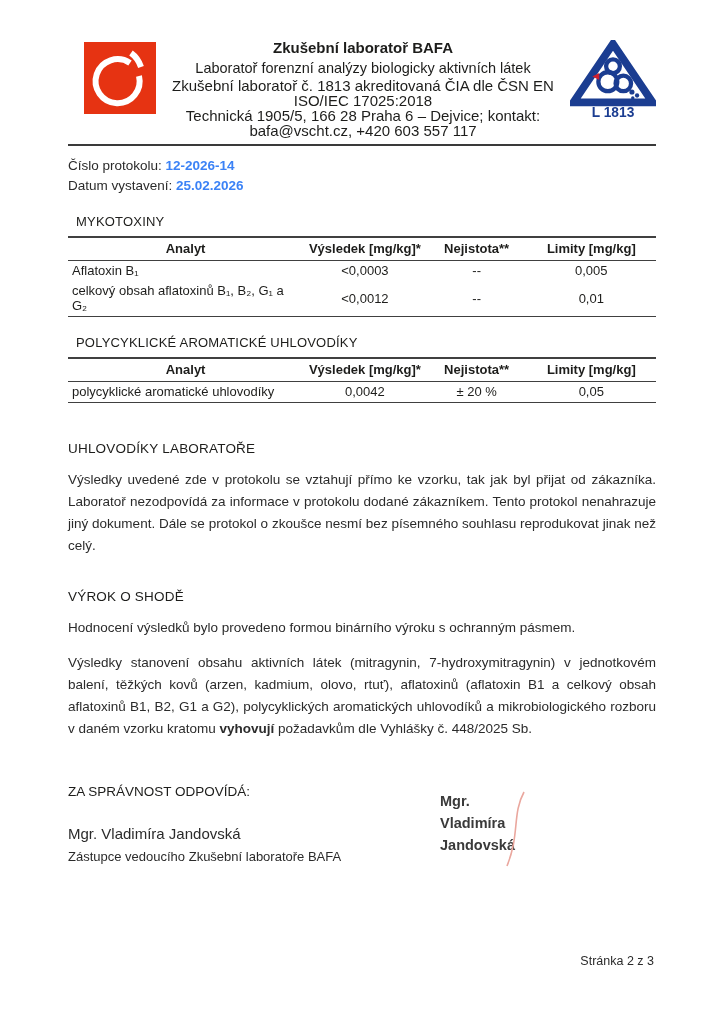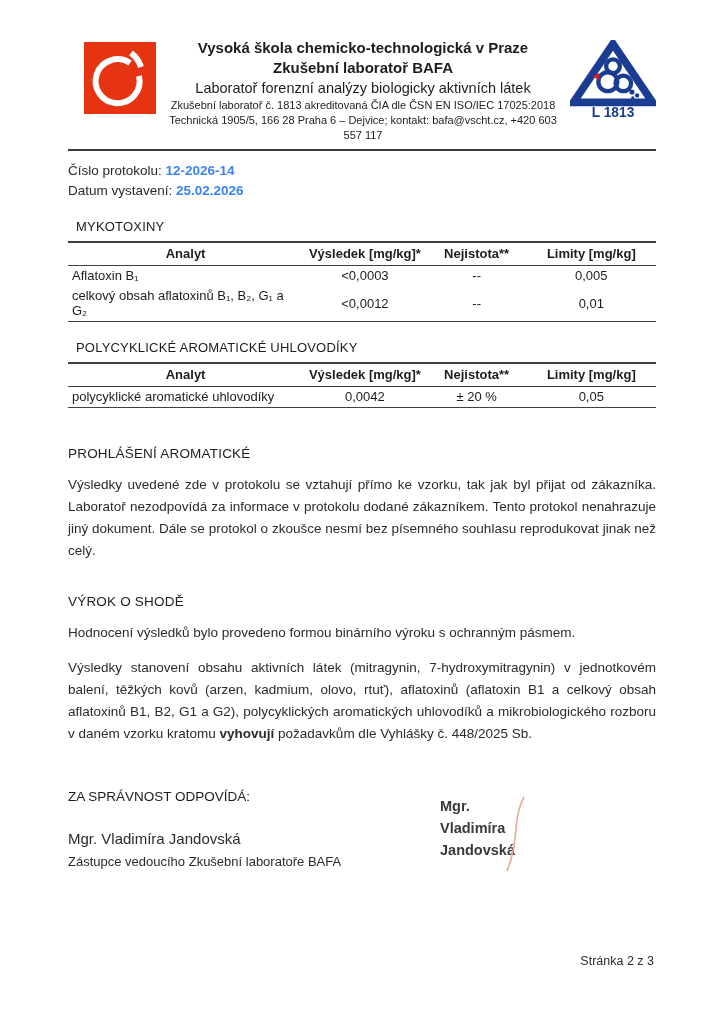--- a/index.html
+++ b/index.html
@@ -17,21 +17,21 @@
     padding: 38px 68px 0 68px;
     overflow: hidden;
   }
 
   
   .header { display: flex; align-items: flex-start; }
   .vscht-logo { width: 72px; height: 72px; flex: 0 0 72px; margin-left: 16px; margin-top: 4px; }
   .header-center { flex: 1; text-align: center; padding: 0 6px; }
   .h-line1, .h-line2 { font-size: 15px; font-weight: bold; line-height: 20px; color: #1d1d1b; }
   .h-line3 { font-size: 14.5px; line-height: 19px; color: #1d1d1b; margin-top: 1px; }
-  .h-line4, .h-line5 { font-size: 11px; line-height: 15px; color: #1d1d1b; }
+  .h-line4, .h-line5 { font-size: 15px; line-height: 15px; color: #1d1d1b; }
   .cia-logo { width: 86px; flex: 0 0 86px; margin-top: 2px; text-align: center; }
   .header-rule { border-bottom: 2px solid #3a3a3a; margin-top: 6px; }
 
   
   .protocol { margin-top: 10px; font-size: 13.5px; line-height: 20px; }
   .protocol b { color: #3b82f6; }
 
   
   .section-title { font-size: 13px; color: #1d1d1b; margin: 18px 0 7px 8px; letter-spacing: 0.2px; }
   table.results { width: 100%; border-collapse: collapse; font-size: 13px; color: #1d1d1b; }
@@ -71,21 +71,20 @@
 <div class="page">
 
   <div class="header">
     <svg class="vscht-logo" viewBox="0 0 72 72">
       <rect x="0" y="0" width="72" height="72" fill="#e63312"></rect>
       <path d="M 46 21 A 22 22 0 1 0 55 34" fill="none" stroke="#ffffff" stroke-width="6" stroke-linecap="butt"></path>
       <path d="M 47 11 Q 54 16 57 25" fill="none" stroke="#ffffff" stroke-width="6" stroke-linecap="butt"></path>
     </svg>
 
     <div class="header-center">
-      <div class="h-line1">Vysoká škola chemicko-technologická v Praze</div>
       <div class="h-line2">Zkušební laboratoř BAFA</div>
       <div class="h-line3">Laboratoř forenzní analýzy biologicky aktivních látek</div>
       <div class="h-line4">Zkušební laboratoř č. 1813 akreditovaná ČIA dle ČSN EN ISO/IEC 17025:2018</div>
       <div class="h-line5">Technická 1905/5, 166 28 Praha 6 – Dejvice; kontakt: bafa@vscht.cz, +420 603 557 117</div>
     </div>
 
     <div class="cia-logo">
       <svg viewBox="0 0 100 92" width="86" height="80">
         <path d="M50 4 L96 72 L4 72 Z" fill="none" stroke="#1b3d91" stroke-width="9"></path>
         <circle cx="50" cy="30" r="8" fill="none" stroke="#1b3d91" stroke-width="5"></circle>
@@ -146,21 +145,21 @@
     <tbody>
       <tr>
         <td class="col-analyt">polycyklické aromatické uhlovodíky</td>
         <td>0,0042</td>
         <td>± 20 %</td>
         <td>0,05</td>
       </tr>
     </tbody>
   </table>
 
-  <div class="block-heading decl-heading">PROHLÁŠENÍ AROMATICKÉ</div>
+  <div class="block-heading decl-heading">UHLOVODÍKY LABORATOŘE</div>
   <p class="para">Výsledky uvedené zde v protokolu se vztahují přímo ke vzorku, tak jak byl přijat od zákazníka. Laboratoř nezodpovídá za informace v protokolu dodané zákazníkem. Tento protokol nenahrazuje jiný dokument. Dále se protokol o zkoušce nesmí bez písemného souhlasu reprodukovat jinak než celý.</p>
 
   <div class="block-heading conf-heading">VÝROK O SHODĚ</div>
   <p class="para para-single">Hodnocení výsledků bylo provedeno formou binárního výroku s ochranným pásmem.</p>
   <p class="para"><span>Výsledky stanovení obsahu aktivních látek (mitragynin, 7-hydroxymitragynin) v jednotkovém balení, těžkých kovů (arzen, kadmium, olovo, rtuť), aflatoxinů (aflatoxin B1 a celkový obsah aflatoxinů B1, B2, G1 a G2), polycyklických aromatických uhlovodíků a mikrobiologického rozboru v daném vzorku kratomu </span><b>vyhovují</b><span> požadavkům dle Vyhlášky č. 448/2025 Sb.</span></p>
 
   <div class="responsibility">
     <div class="resp-heading">ZA SPRÁVNOST ODPOVÍDÁ:</div>
     <div class="resp-name">Mgr. Vladimíra Jandovská</div>
     <div class="resp-role">Zástupce vedoucího Zkušební laboratoře BAFA</div>

